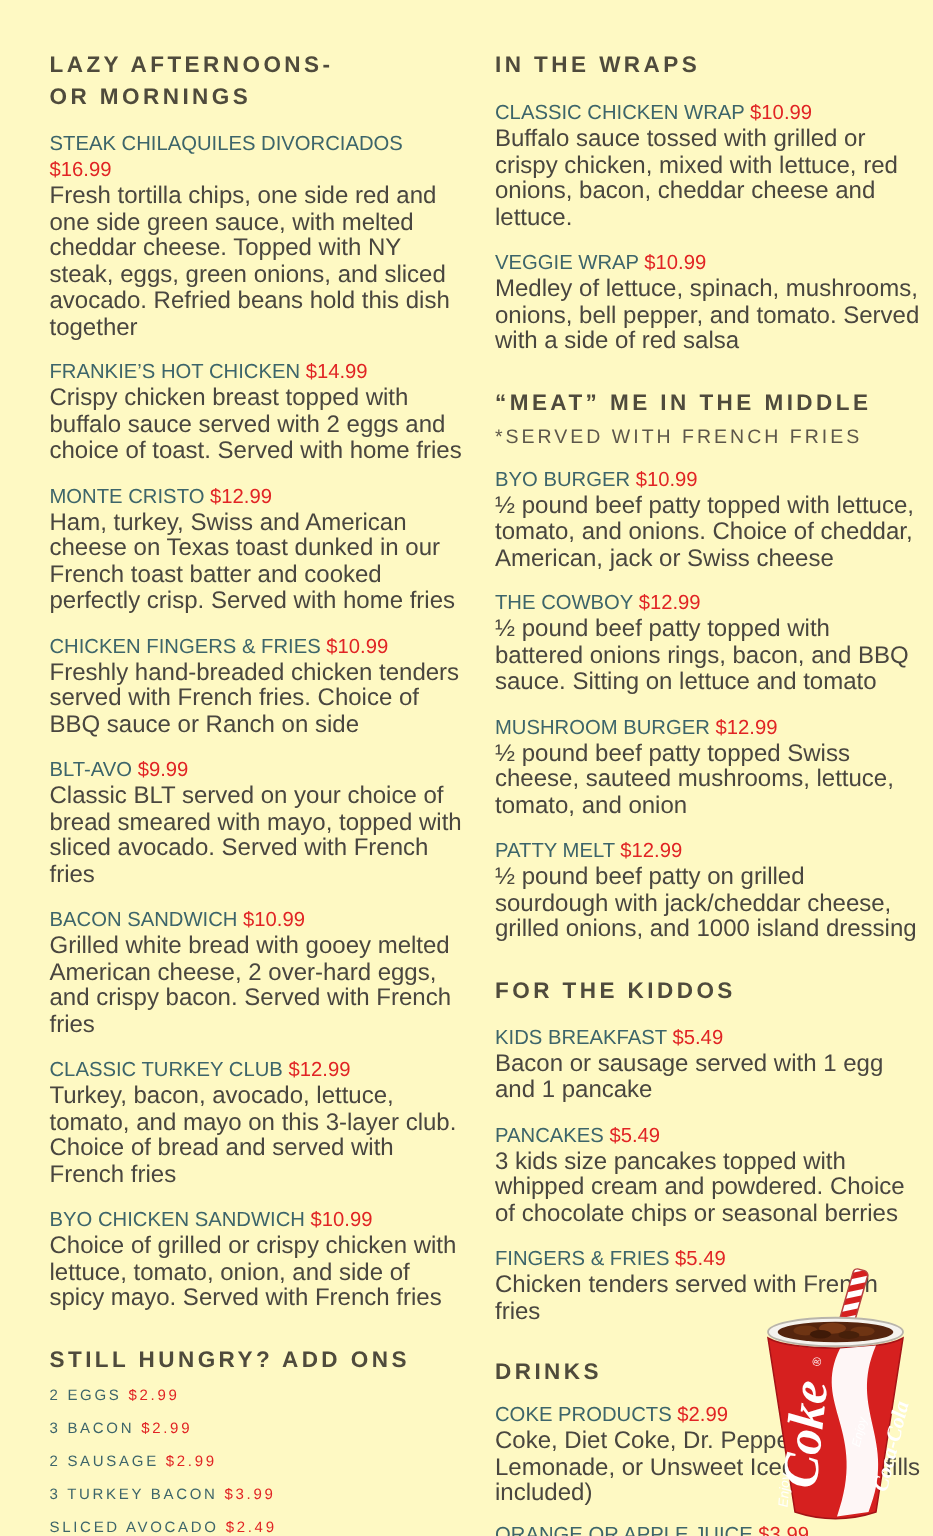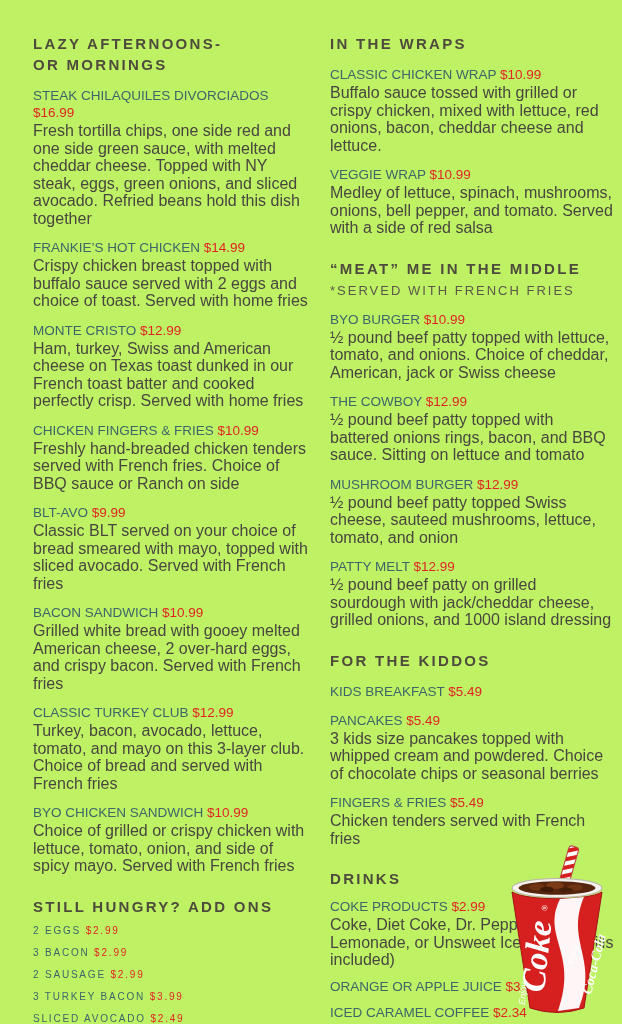--- a/index.html
+++ b/index.html
@@ -1,17 +1,17 @@
 <!DOCTYPE html>
 <html style="--heading: #4f4b3c; --subtitle: #5d574a; --item-name: #3d656a; --price: #e12424; --body: #49463f; --coke-red: #d6201f;"><head>
 <meta charset="utf-8">
 <style>
   html,body{margin:0;padding:0;background:#ffffff;}
   body{width:622px;height:1024px;font-family:"Liberation Sans",sans-serif;-webkit-font-smoothing:antialiased;}
-  .page{position:relative;width:622px;height:1024px;background:#bef264;overflow:hidden;}
+  .page{position:relative;width:622px;height:1024px;background:#fef9c3;overflow:hidden;}
   .col{position:absolute;top:33px;}
   .col-left{left:33px;width:280px;}
   .col-right{left:330px;width:286px;}
 
   .section{margin-top:21px;}
   .section:first-child{margin-top:0;}
 
   .section-heading{
     margin:0 0 3px 0;
     font-size:15px;font-weight:bold;
@@ -136,20 +136,21 @@
         </div>
         <div class="menu-item">
           <div class="item-head"><span class="item-name">PATTY MELT</span> <span class="item-price">$12.99</span></div>
           <div class="item-desc">½ pound beef patty on grilled sourdough with jack/cheddar cheese, grilled onions, and 1000 island dressing</div>
         </div>
       </section>
       <section class="section">
         <h2 class="section-heading"><span>FOR THE KIDDOS</span></h2>
         <div class="menu-item">
           <div class="item-head"><span class="item-name">KIDS BREAKFAST</span> <span class="item-price">$5.49</span></div>
+          <div class="item-desc">Bacon or sausage served with 1 egg and 1 pancake</div>
         </div>
         <div class="menu-item">
           <div class="item-head"><span class="item-name">PANCAKES</span> <span class="item-price">$5.49</span></div>
           <div class="item-desc">3 kids size pancakes topped with whipped cream and powdered. Choice of chocolate chips or seasonal berries</div>
         </div>
         <div class="menu-item">
           <div class="item-head"><span class="item-name">FINGERS &amp; FRIES</span> <span class="item-price">$5.49</span></div>
           <div class="item-desc">Chicken tenders served with French fries</div>
         </div>
       </section>

